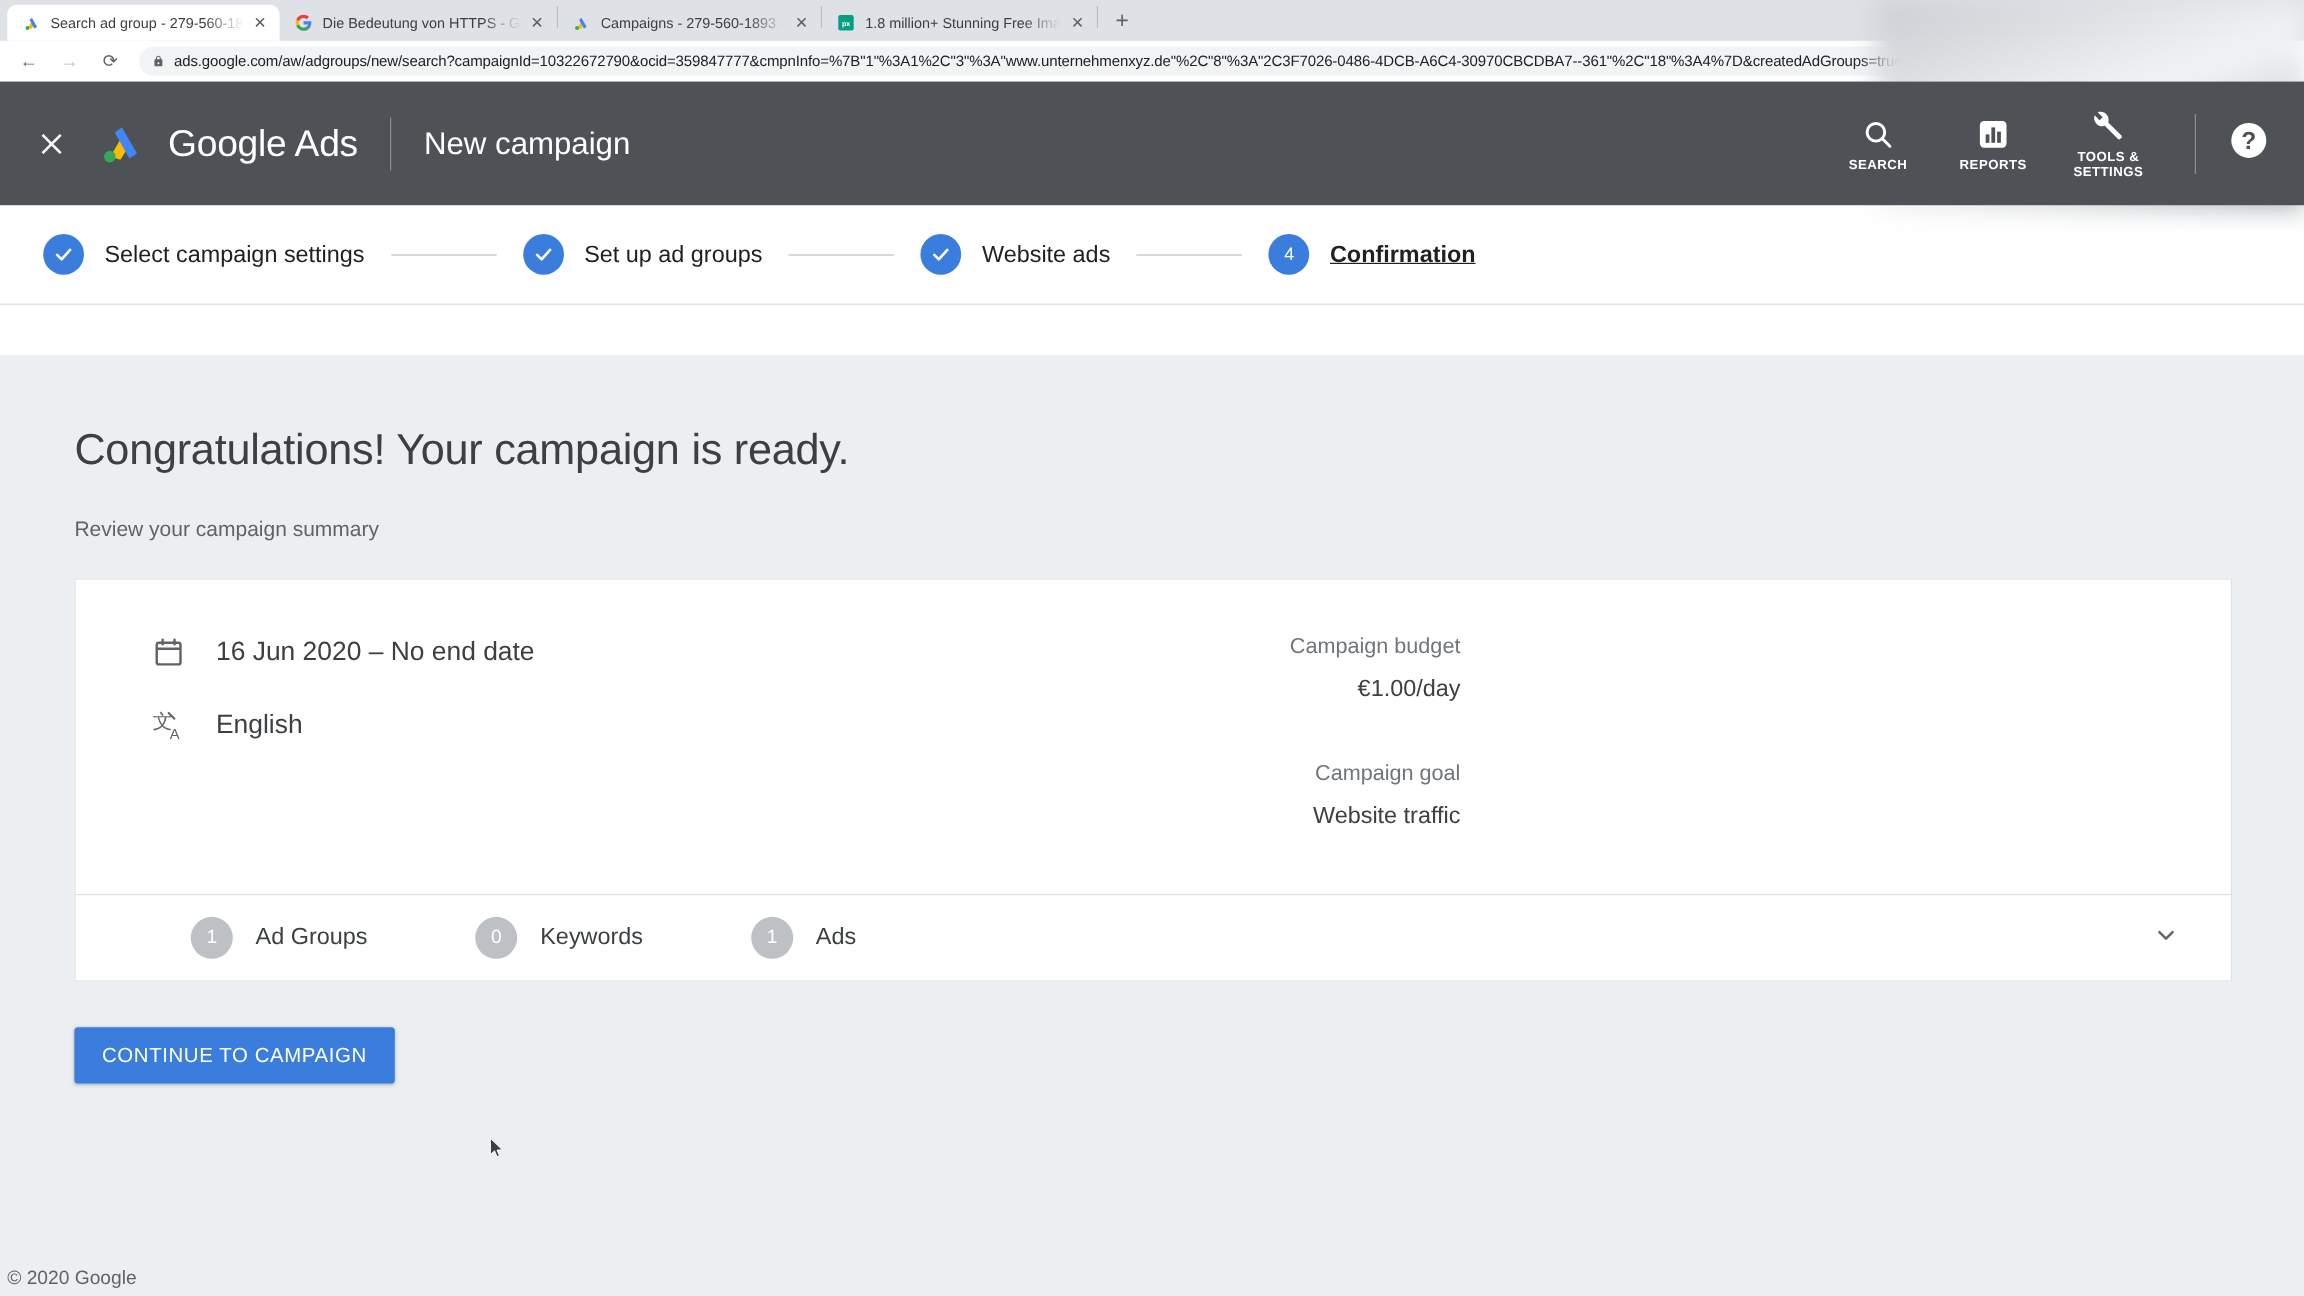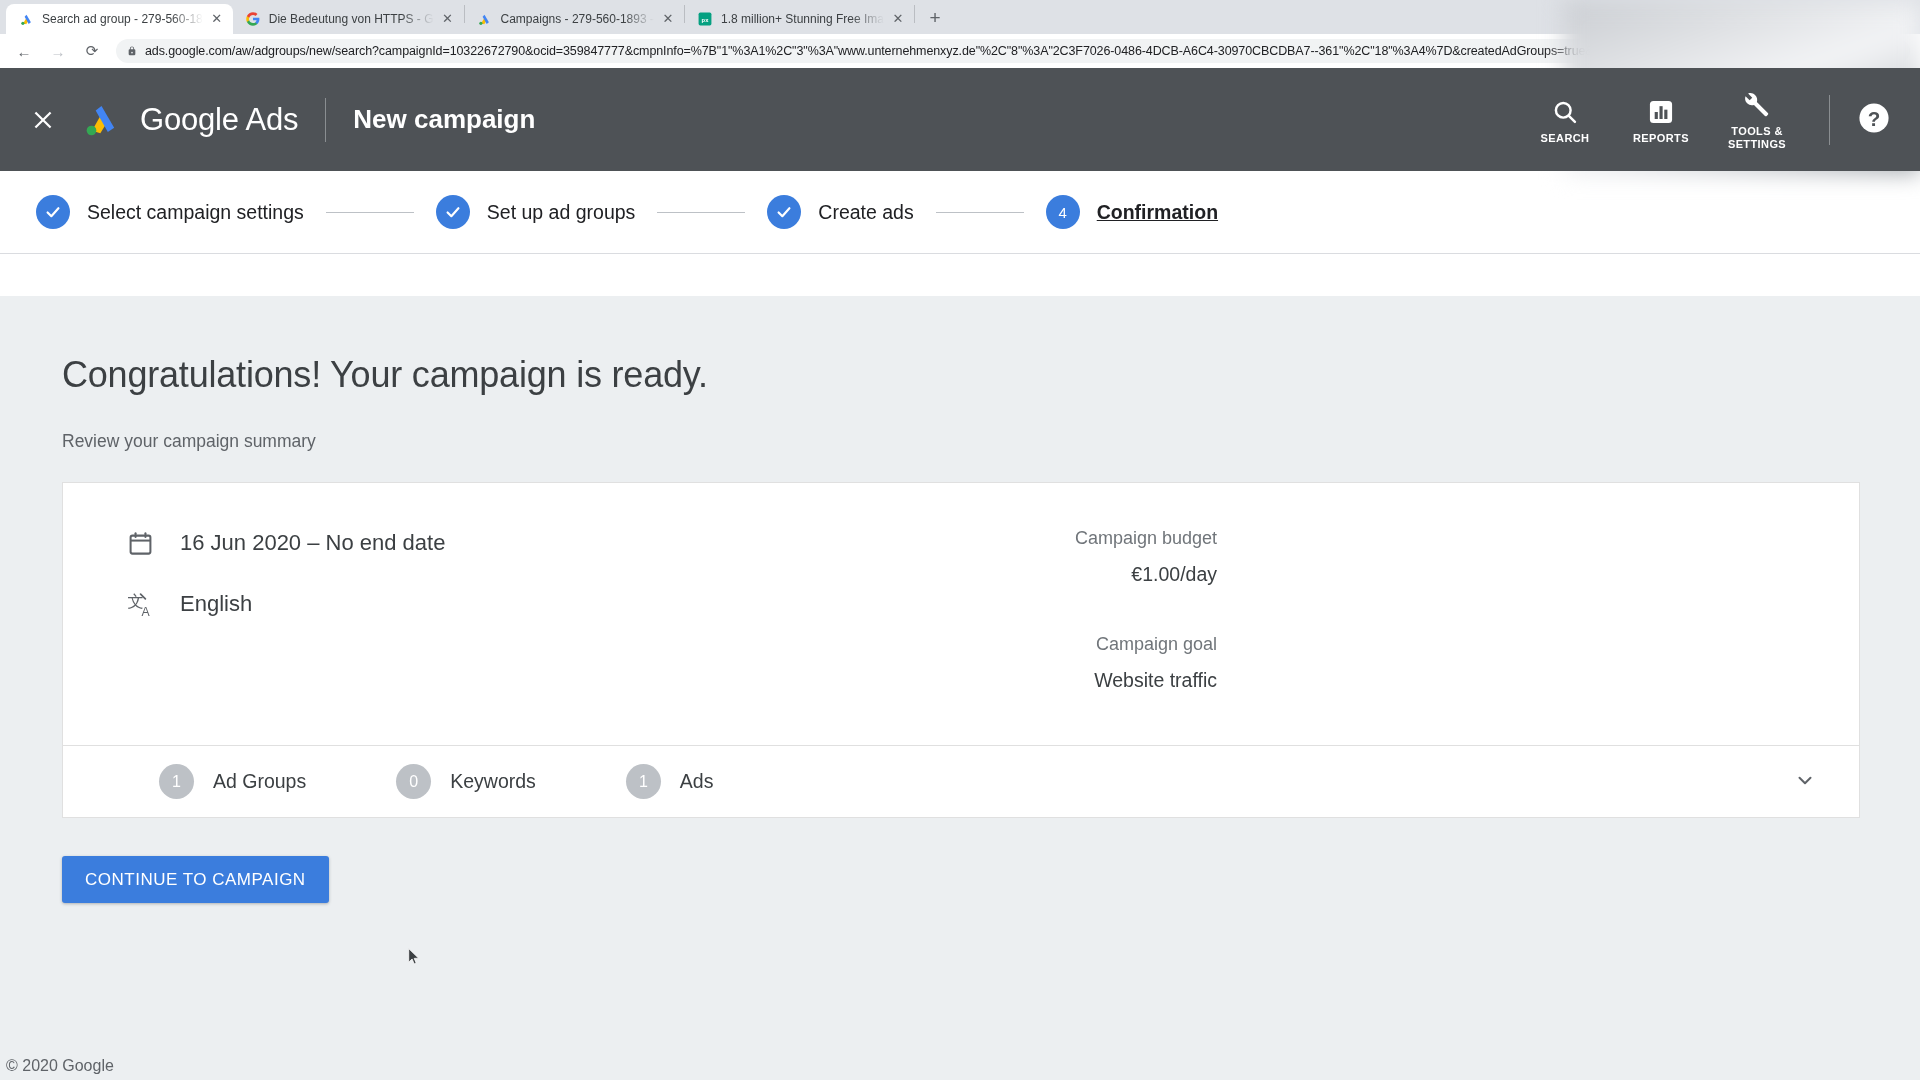--- a/index.html
+++ b/index.html
@@ -164,21 +164,21 @@
     font-weight: 400;
   }
   .appbar-divider {
     width: 1px; height: 44px;
     background: #8a8e91;
     margin: 0 27px;
   }
   .page-title {
     font-size: 26px;
     color: #ffffff;
-    font-weight: 700;
+    font-weight: 400;
   }
   .appbar-spacer { flex: 1 1 auto; }
   .appbar-action {
     width: 80px;
     display: flex;
     flex-direction: column;
     align-items: center;
     justify-content: center;
     color: #ffffff;
     margin: 0 8px;
@@ -563,21 +563,21 @@
     <div class="step-label">Set up ad groups</div>
   </div>
   <div class="step-connector"></div>
 
   <div class="step">
     <div class="step-badge">
       <svg width="20" height="20" viewBox="0 0 24 24" fill="none" stroke="#ffffff" stroke-width="2.6" stroke-linecap="round" stroke-linejoin="round">
         <polyline points="5.5,12.5 10,17 18.5,7.5"></polyline>
       </svg>
     </div>
-    <div class="step-label">Create ads</div>
+    <div class="step-label">Website ads</div>
   </div>
   <div class="step-connector"></div>
 
   <div class="step">
     <div class="step-badge num">4</div>
     <div class="step-label active">Confirmation</div>
   </div>
 </div>
 
 <div class="content">

